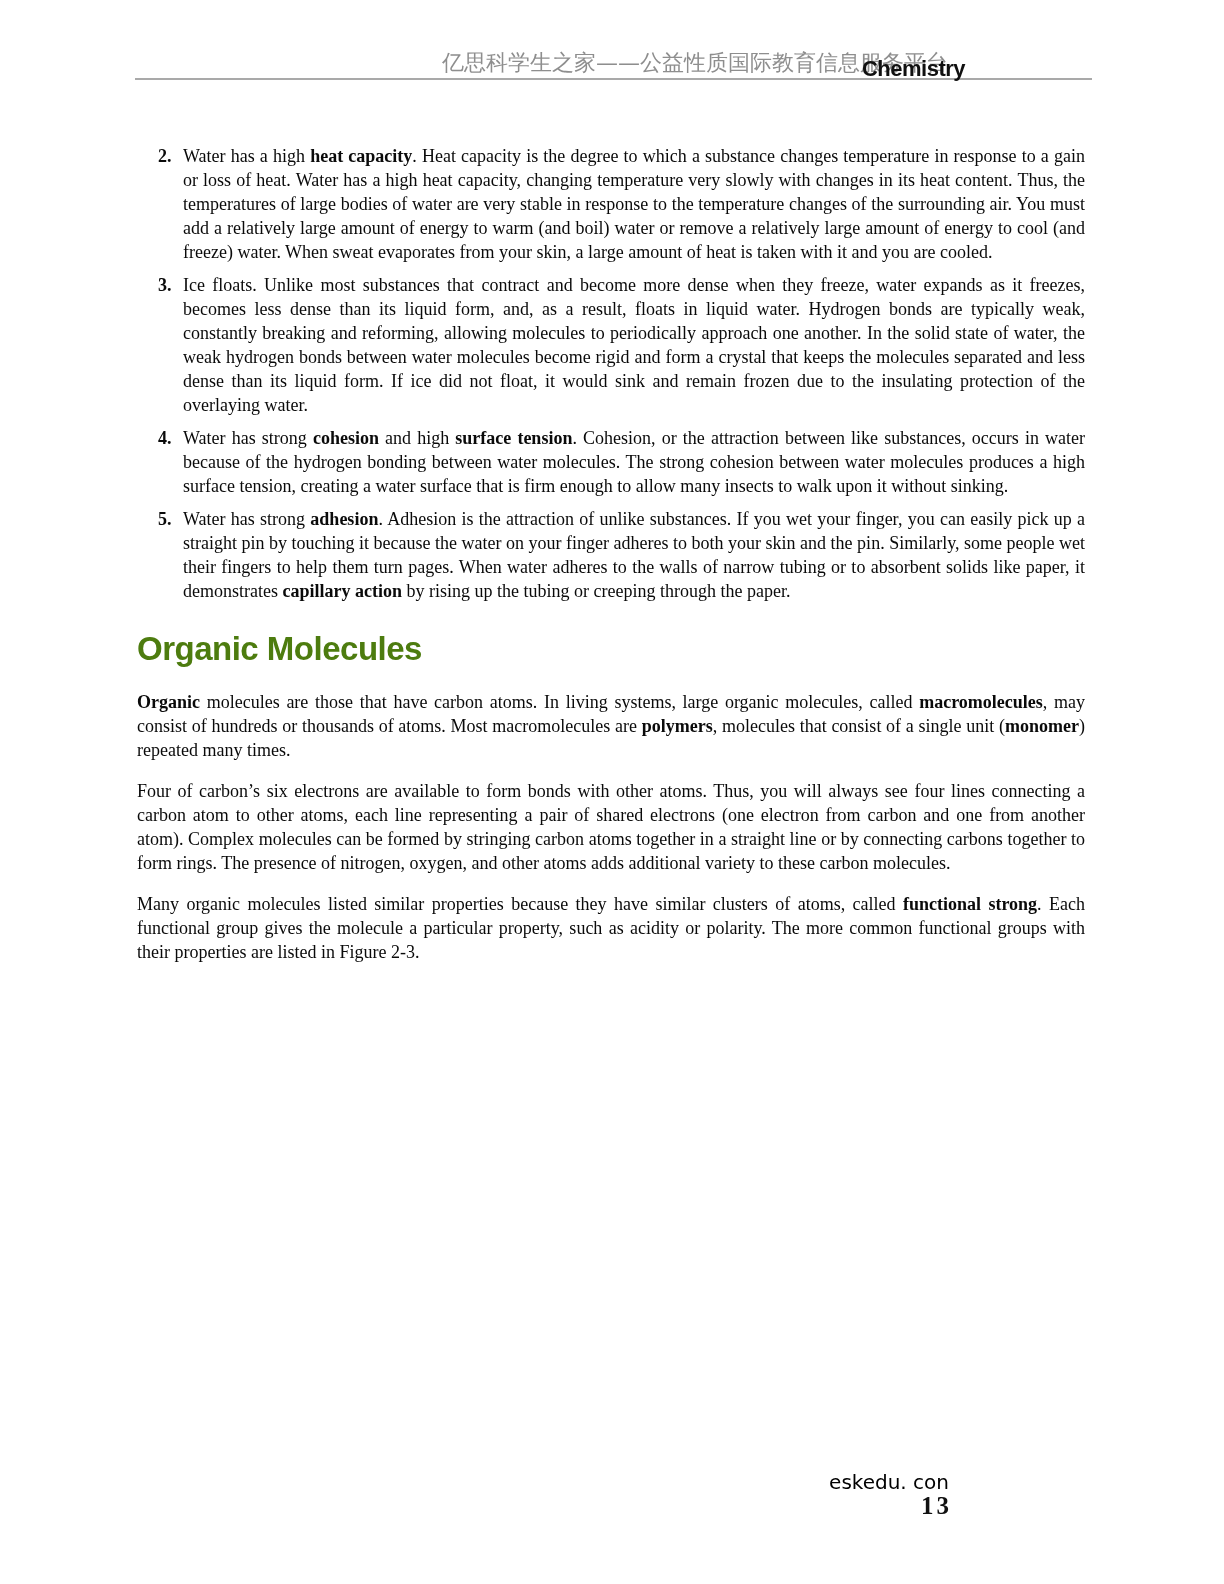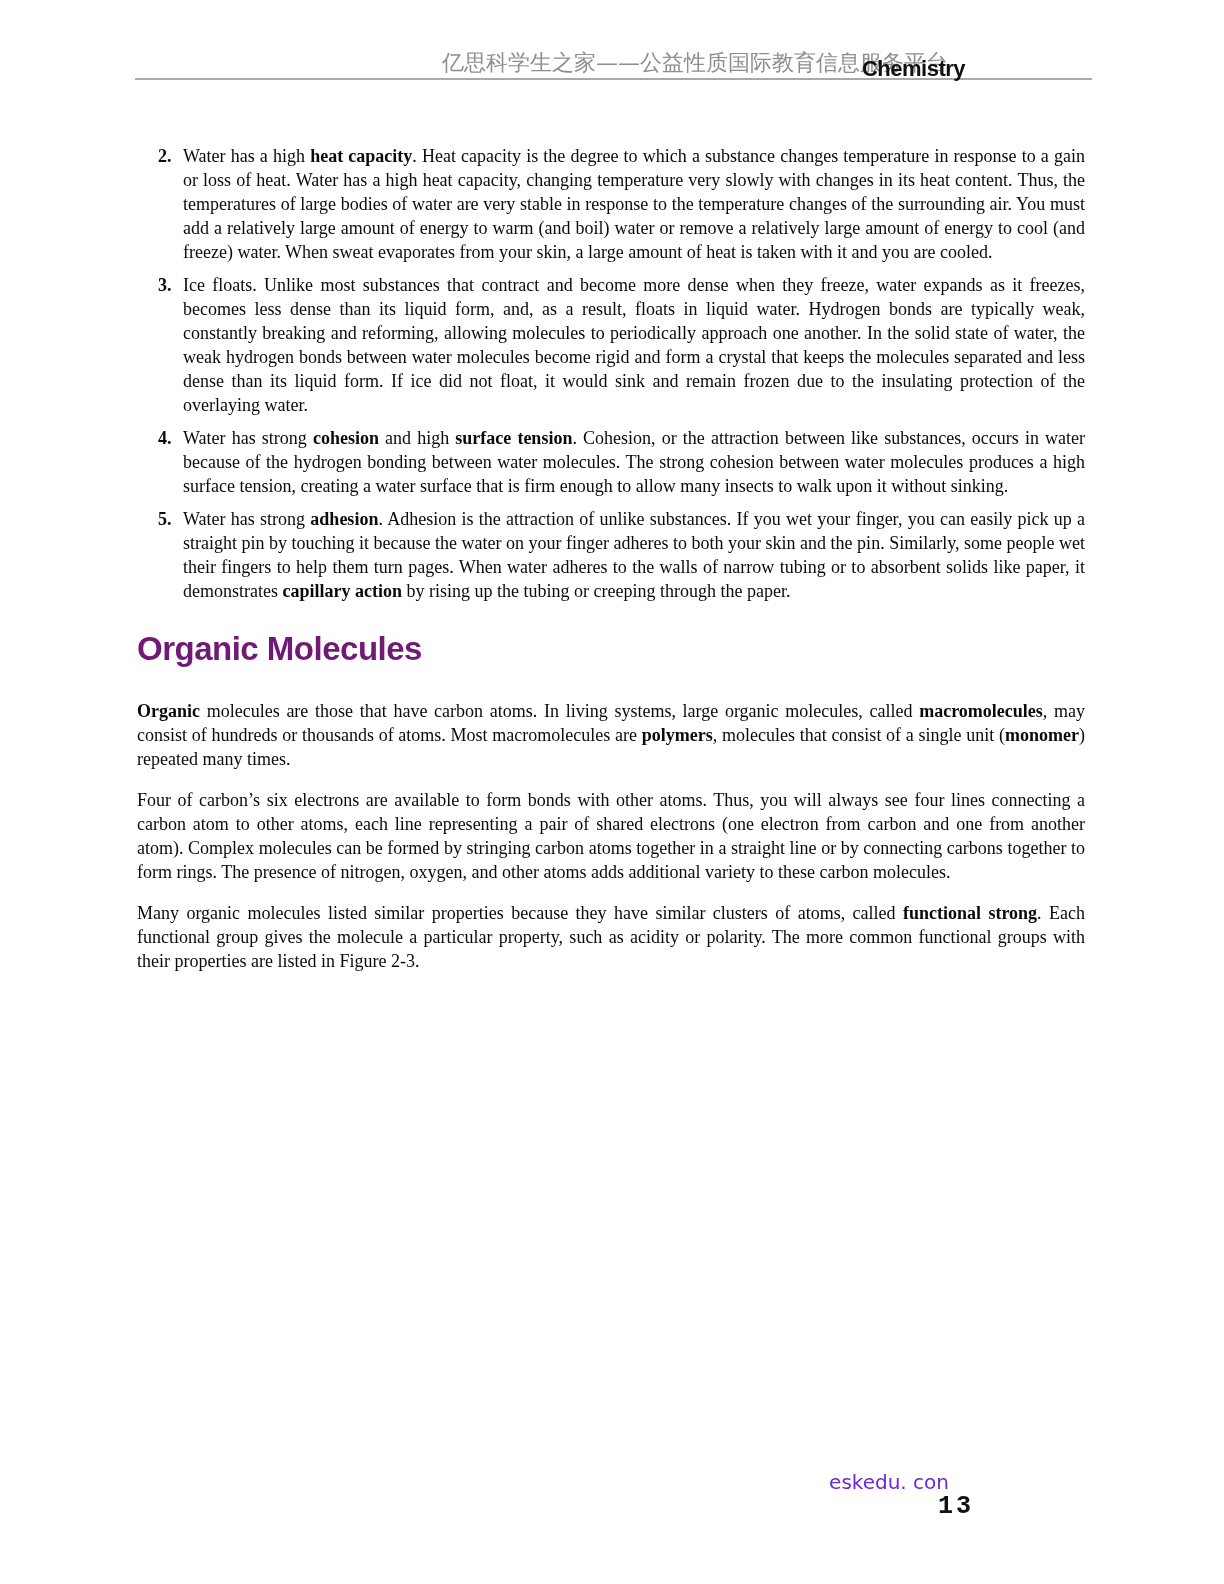--- a/index.html
+++ b/index.html
@@ -65,44 +65,44 @@
     left: 21px;
     top: 0;
     font-weight: bold;
   }
   .section-heading {
     font-family: "Liberation Sans", sans-serif;
     font-weight: bold;
     font-size: 33px;
     line-height: 36px;
     letter-spacing: -0.5px;
-    color: #701a75;
-    margin: 28px 0 32px 0;
+    color: #4d7c0f;
+    margin: 28px 0 23px 0;
   }
   .paragraph {
     text-align: justify;
     margin: 0 0 17px 0;
   }
   .seg-i { }
   .seg-b { font-weight: bold; }
   
   .footer-watermark {
     position: absolute;
     top: 1470px;
     right: 143px;
     font-family: "DejaVu Sans", sans-serif;
     font-size: 20px;
-    color: #6d28d9;
+    color: #000000;
     white-space: nowrap;
   }
   .page-number {
     position: absolute;
     top: 1492px;
-    right: 118px;
-    font-family: Liberation Mono, monospace;
+    right: 140px;
+    font-family: Liberation Serif, serif;
     font-weight: bold;
     font-size: 25px;
     letter-spacing: 3px;
     color: #111111;
   }
 </style>
 </head>
 <body>
 
 <div class="page">

